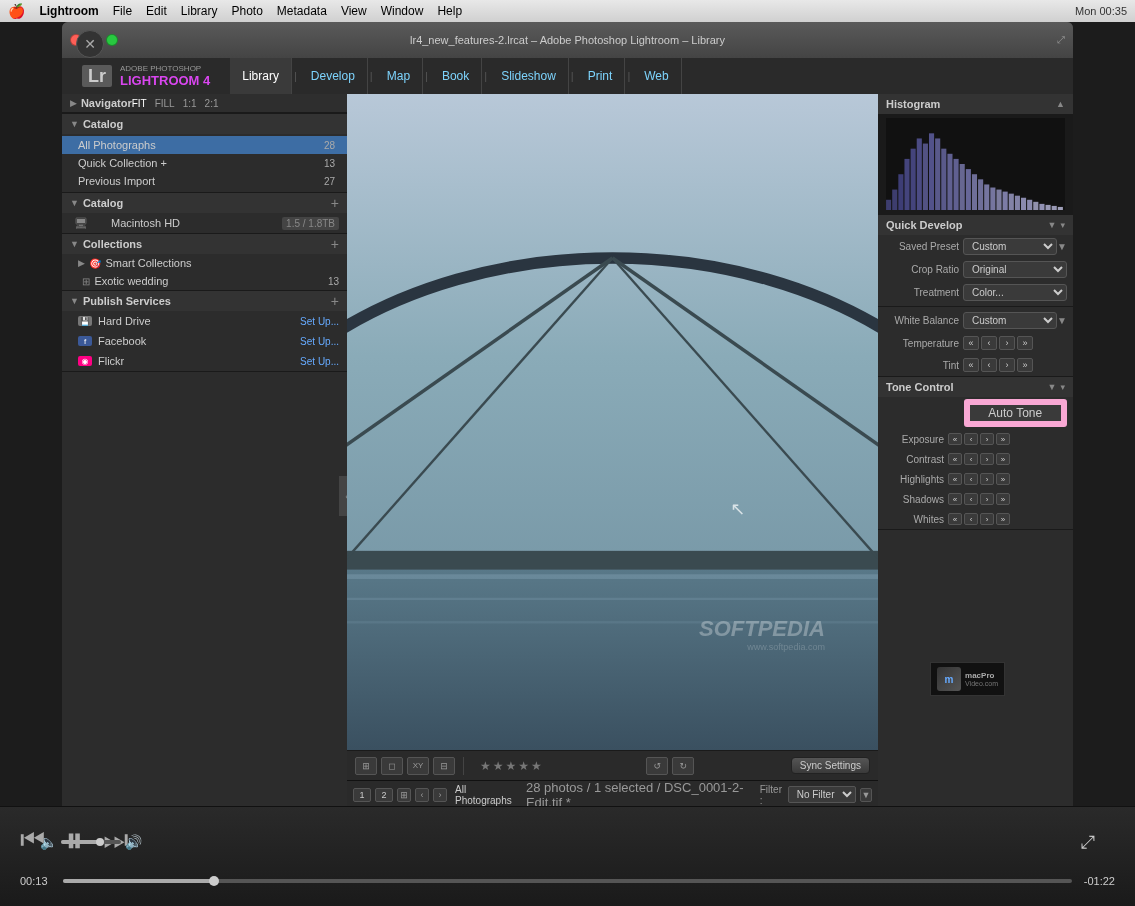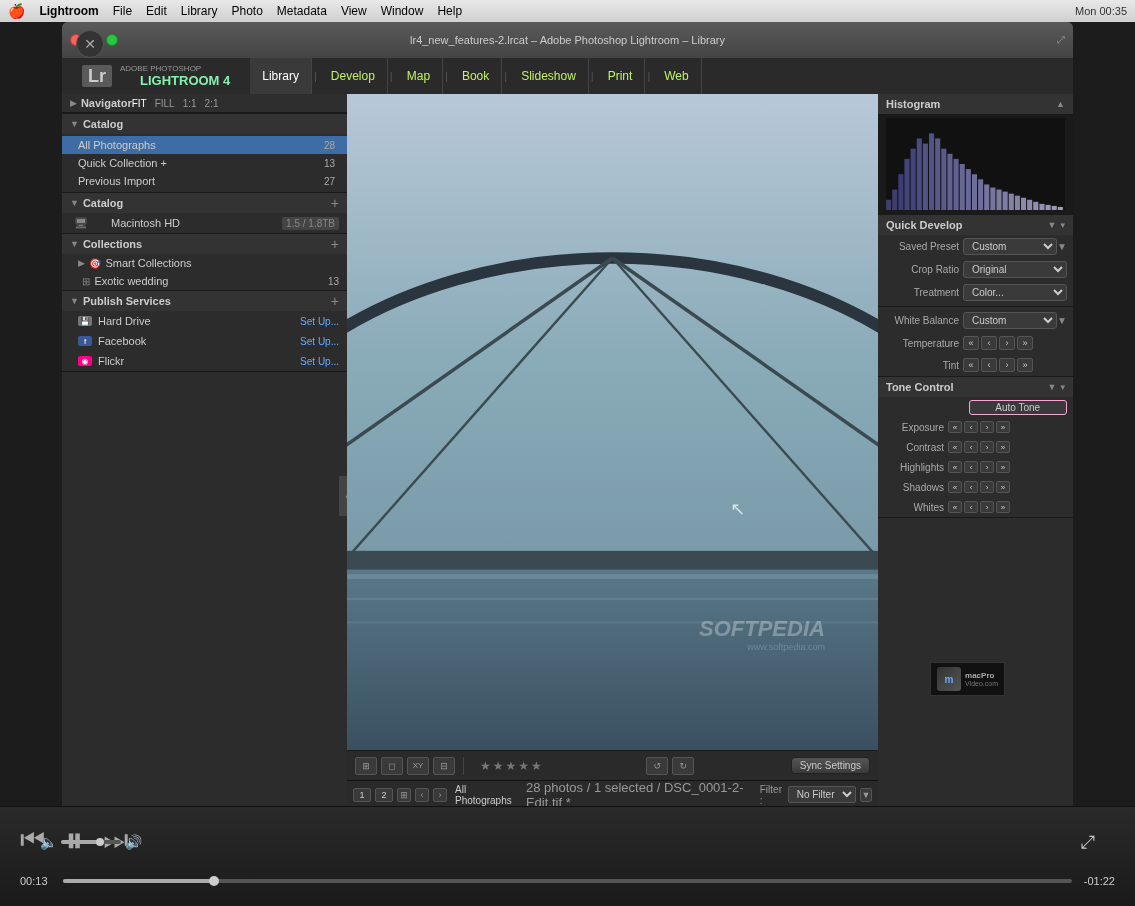--- a/index.html
+++ b/index.html
@@ -113,23 +113,23 @@
       font-size: 18px;
       font-weight: bold;
       padding: 2px 6px;
       border-radius: 2px;
       line-height: 1;
     }
     .lr-logo-text {
       margin-left: 8px;
     }
     .lr-logo-text .adobe { font-size: 8px; color: #999; display: block; }
-    .lr-logo-text .lightroom { font-size: 13px; color: #86efac; font-weight: bold; margin-left: 20px; }
+    .lr-logo-text .lightroom { font-size: 13px; color: #d946ef; font-weight: bold; }
     .module-tab {
-      color: #bef264;
+      color: #7dd3fc;
       font-size: 12px;
       padding: 0 12px;
       height: 36px;
       display: flex;
       align-items: center;
       cursor: pointer;
       border-right: 1px solid #444;
     }
     .module-tab:first-of-type { border-left: 1px solid #444; }
     .module-tab.active { color: #fff; background: #3a3a3a; }
@@ -470,24 +470,24 @@
       background: #3a3a3a;
       border: 1px solid #555;
       border-radius: 2px;
       color: #ccc;
       font-size: 8px;
       display: flex; align-items: center; justify-content: center;
       cursor: pointer;
     }
     .tc-auto-btn {
       background: #3a3a3a;
-      border: 1px solid #f9a8d4;
+      border: 6px solid #f9a8d4;
       border-radius: 3px;
       color: #ccc;
-      font-size: 10px;
+      font-size: 12px;
       padding: 1px 6px;
       cursor: pointer;
       flex: 1;
       text-align: center;
     }
 
     
     .media-player {
       position: absolute;
       bottom: 0;

